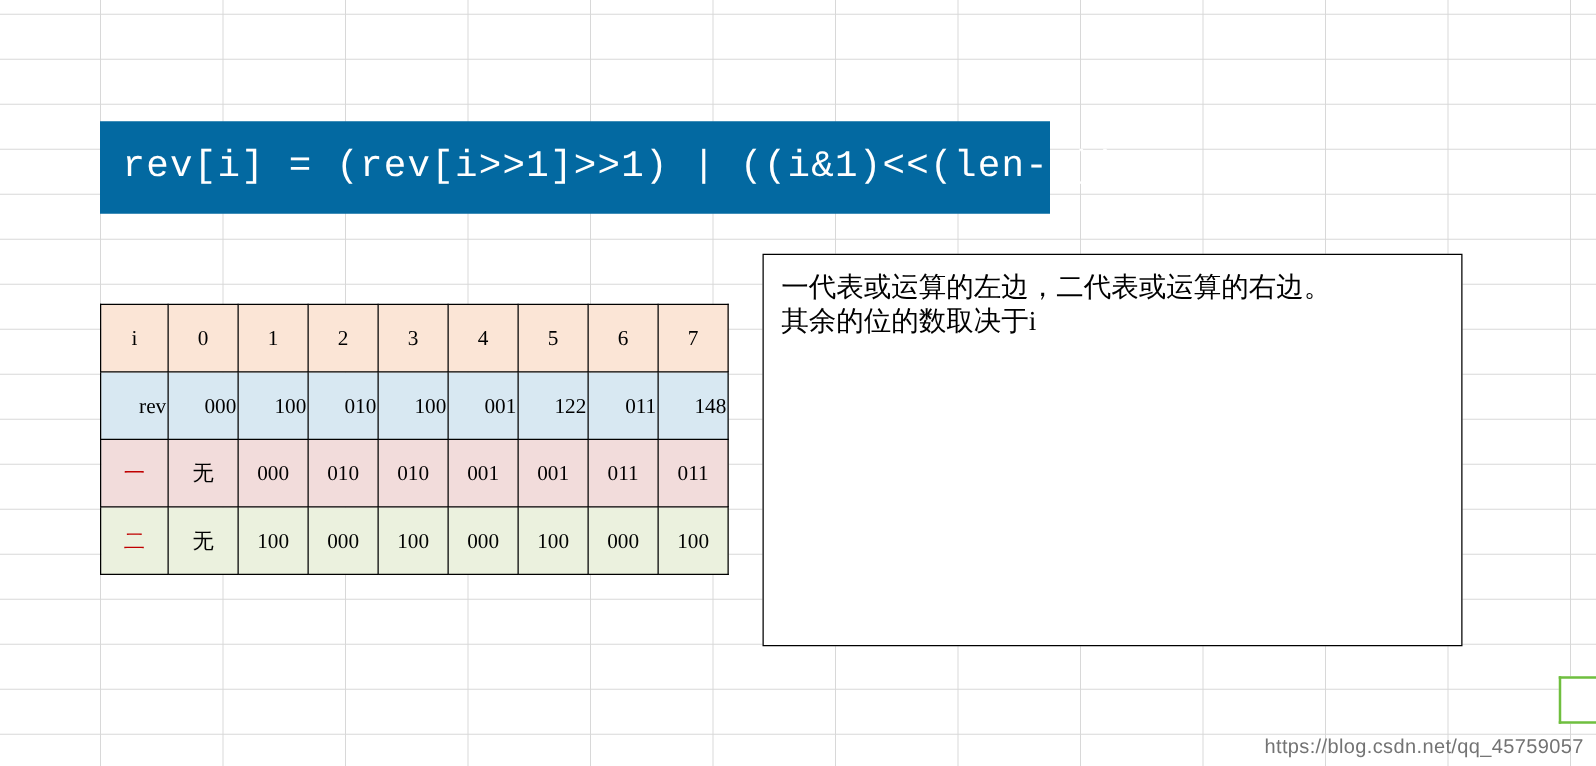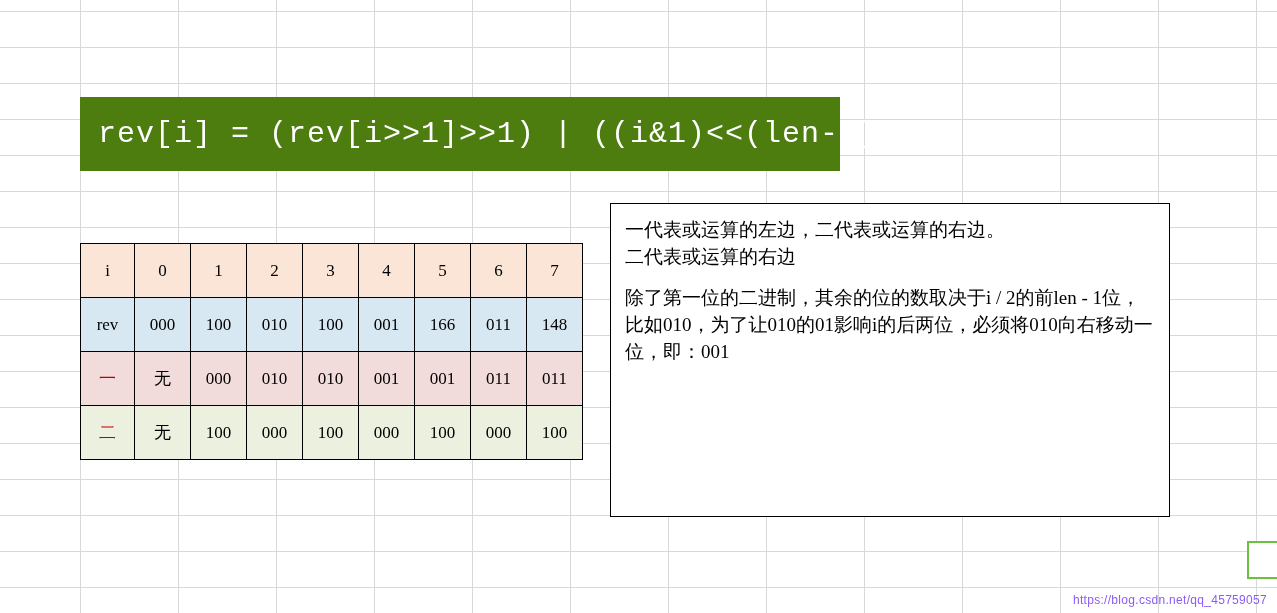--- a/index.html
+++ b/index.html
@@ -20,21 +20,21 @@
       linear-gradient(to bottom, #d8d8d8 1px, transparent 1px);
     background-size: 98px 36px;
     background-position: -18px 11px;
   }
   .code-block {
     position: absolute;
     left: 80px;
     top: 97px;
     width: 760px;
     height: 74px;
-    background: #4d7c0f;
+    background: #0369a1;
     color: #fff;
     font-family: "Courier New", monospace;
     font-size: 30px;
     line-height: 74px;
     padding: 0 18px;
     letter-spacing: 1px;
     white-space: nowrap;
   }
   .data-table {
     position: absolute;
@@ -46,57 +46,57 @@
     border: 1.5px solid #000;
     width: 56px;
     height: 54px;
     text-align: center;
     vertical-align: middle;
     font-size: 17px;
     font-family: "Times New Roman", "SimSun", serif;
   }
   .data-table .hcell { width: 54px; }
   .row-i td   { background: #fbe5d6; }
-  .row-rev td { background: #d8e8f2; }
+  .row-rev td { background: #d8e8f2; text-align: right; }
   .row-one td { background: #f2dcdb; }
   .row-two td { background: #ebf1de; }
   .row-one .label, .row-two .label { color: #c00000; }
   .data-table .label { font-family: "SimSun", "Microsoft YaHei", serif; font-size: 17px; }
 
   .explain-box {
     position: absolute;
     left: 610px;
     top: 203px;
     width: 560px;
     height: 314px;
     border: 1.5px solid #000;
     background: #fff;
     padding: 12px 14px;
-    font-size: 19px;
+    font-size: 22px;
     line-height: 27px;
     font-family: "Microsoft YaHei", "SimSun", serif;
   }
   .explain-box .spacer { height: 14px; }
 
   .corner-box {
     position: absolute;
     right: 0;
     top: 541px;
     width: 30px;
     height: 38px;
     border: 2px solid #6fbf3f;
     border-right: none;
     background: #fff;
   }
   .watermark {
     position: absolute;
     right: 10px;
     bottom: 6px;
-    font-size: 12px;
-    color: #8b5cf6;
+    font-size: 16px;
+    color: #737373;
     font-family: Arial, sans-serif;
     letter-spacing: 0.3px;
   }
 </style>
 </head>
 <body>
 
 <div class="grid-bg"></div>
 
 <div class="code-block">rev[i] = (rev[i&gt;&gt;1]&gt;&gt;1) | ((i&amp;1)&lt;&lt;(len-1))</div>
@@ -114,21 +114,21 @@
     <td>6</td>
     <td>7</td>
   </tr>
   <tr class="row-rev">
     <td class="hcell label">rev</td>
     <td>000</td>
     <td>100</td>
     <td>010</td>
     <td>100</td>
     <td>001</td>
-    <td>166</td>
+    <td>122</td>
     <td>011</td>
     <td>148</td>
   </tr>
   <tr class="row-one">
     <td class="hcell label">一</td>
     <td>无</td>
     <td>000</td>
     <td>010</td>
     <td>010</td>
     <td>001</td>
@@ -145,19 +145,18 @@
     <td>000</td>
     <td>100</td>
     <td>000</td>
     <td>100</td>
   </tr>
 </tbody>
   </table>
 
 <div class="explain-box">
   <div>一代表或运算的左边，二代表或运算的右边。</div>
-  <div>二代表或运算的右边</div>
+  <div>其余的位的数取决于i</div>
   <div class="spacer"></div>
-  <div>除了第一位的二进制，其余的位的数取决于i / 2的前len - 1位，比如010，为了让010的01影响i的后两位，必须将010向右移动一位，即：001</div>
 </div>
 
 <div class="corner-box"></div>
 <div class="watermark">https://blog.csdn.net/qq_45759057</div>
 
 </body></html>

